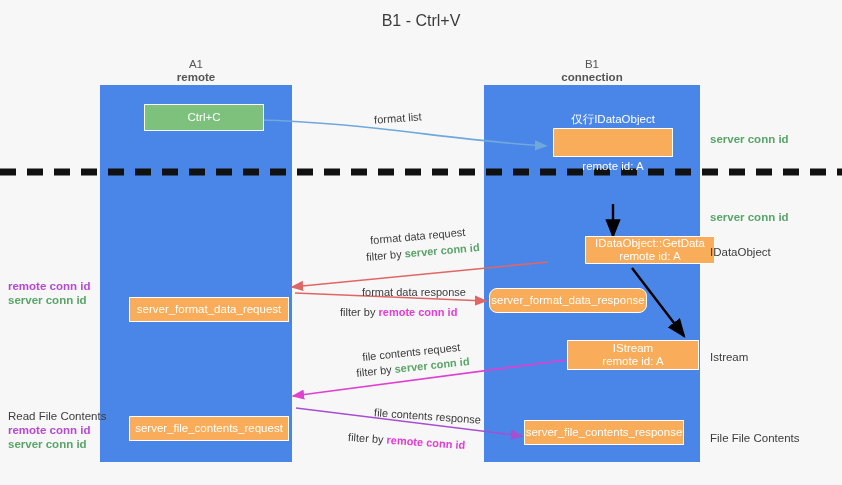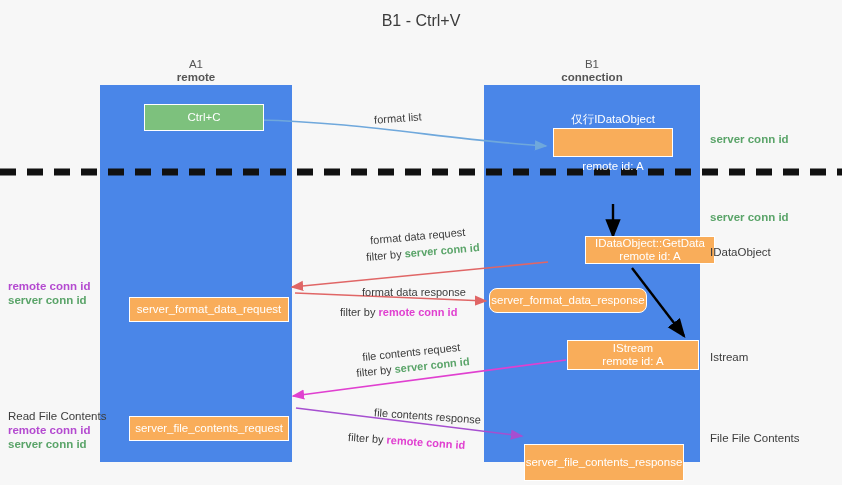--- a/index.html
+++ b/index.html
@@ -144,21 +144,21 @@
 
   <div class="box orange" style="left:489px;top:288px;width:158px;height:25px;border-radius:8px;">
     <span>server_format_data_response</span>
   </div>
 
   <div class="box orange" style="left:567px;top:340px;width:132px;height:30px;">
     <span>IStream</span>
     <span>remote id: A</span>
   </div>
 
-  <div class="box orange" style="left:524px;top:444px;width:160px;height:37px;">
+  <div class="box orange" style="left:524px;top:420px;width:160px;height:25px;">
     <span>server_file_contents_response</span>
   </div>
 
   <div class="sidelabel green" style="left:710px;top:132px;">server conn id</div>
   <div class="sidelabel green" style="left:710px;top:210px;">server conn id</div>
   <div class="sidelabel" style="left:710px;top:245px;">IDataObject</div>
   <div class="sidelabel" style="left:710px;top:350px;">Istream</div>
   <div class="sidelabel" style="left:710px;top:431px;">File File Contents</div>
 
   <div class="sidelabel" style="left:8px;top:279px;">

